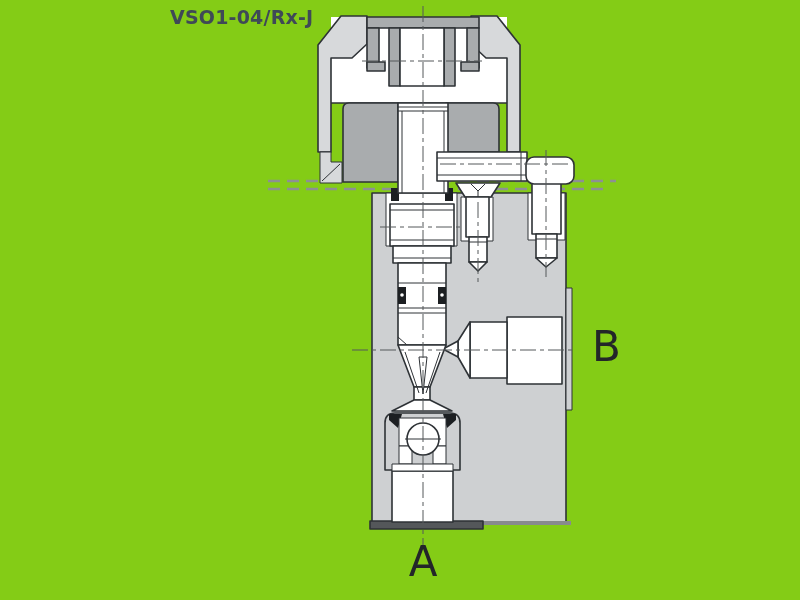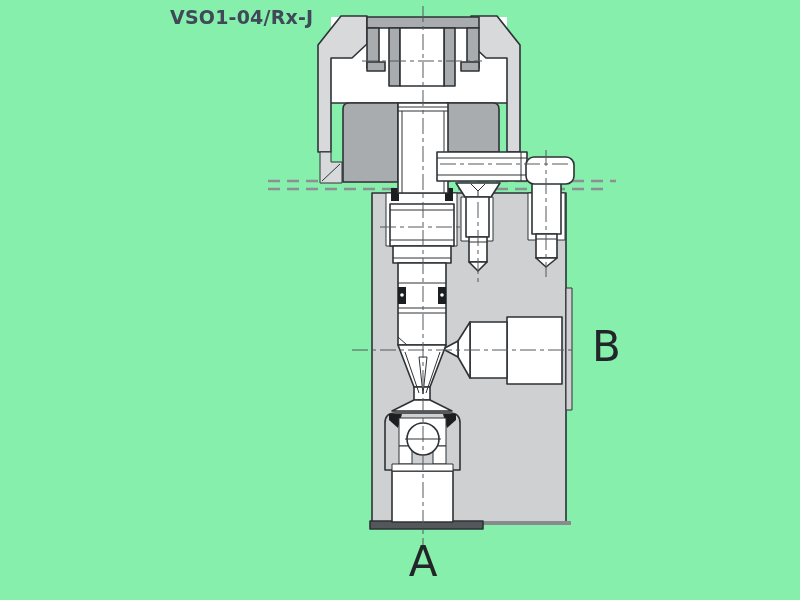--- a/index.html
+++ b/index.html
@@ -1,16 +1,16 @@
 <!DOCTYPE html>
 <html style="--outline: #2e3236; --body-light: #d7d9db; --body-medium: #a9acae; --block: #ced0d2; --accent-dark: #54575a; --seal: #1c1f22; --centerline: #55585b; --dash-plane: #8d9093; --title-color: #3f4957; --label-color: #232629;"><head>
 <meta charset="utf-8">
 <style>
   html,body{margin:0;padding:0;background:#ffffff;}
-  #stage{position:relative;width:800px;height:600px;background:#86efac;overflow:hidden;
+  #stage{position:relative;width:800px;height:600px;background:#84cc16;overflow:hidden;
          font-family:"DejaVu Sans","Liberation Sans",sans-serif;}
   svg{position:absolute;left:0;top:0;}
 
   
   .st{stroke:var(--outline,#2e3236);stroke-width:1.6;stroke-linejoin:round;}
   .ln{stroke:var(--outline,#2e3236);stroke-width:1.3;fill:none;}
   .thin{stroke-width:1;}
   .f-lg{fill:var(--body-light,#d7d9db);}
   .f-mg{fill:var(--body-medium,#a9acae);}
   .f-bk{fill:var(--block,#ced0d2);}

